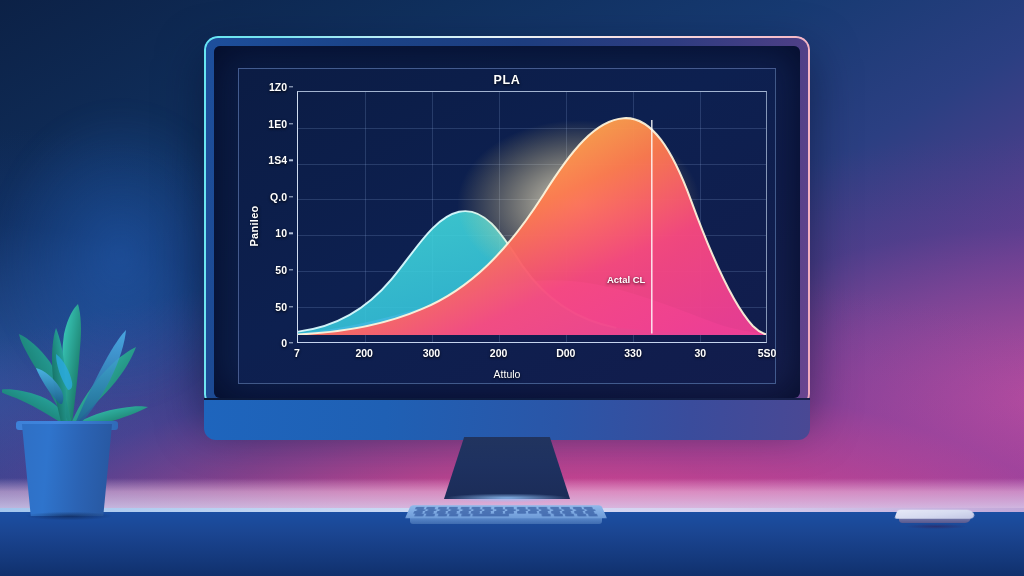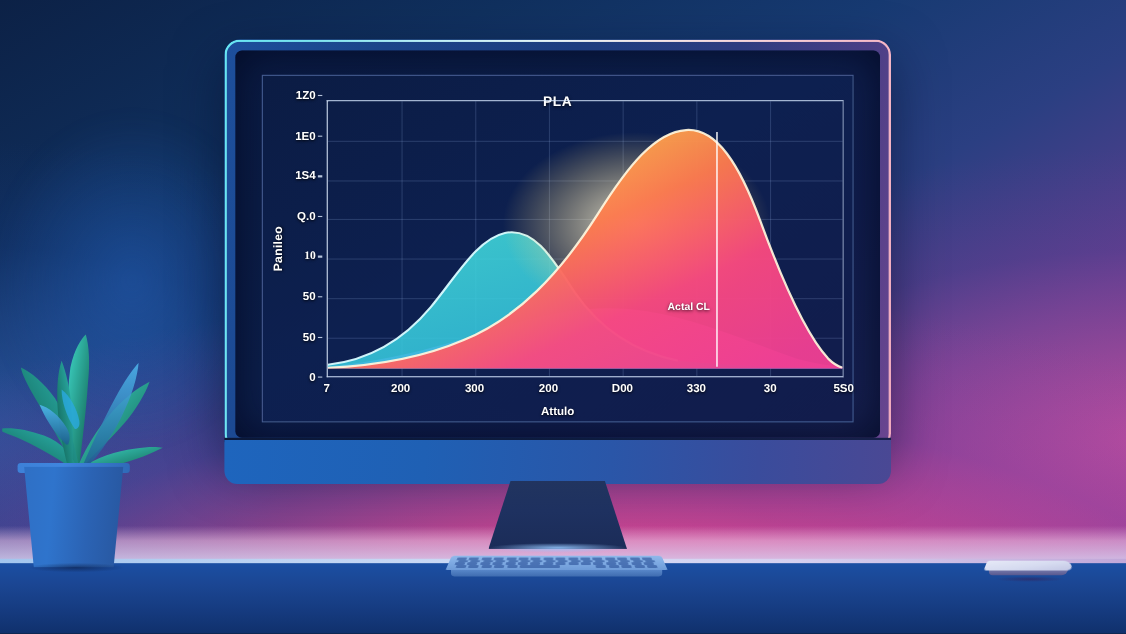--- a/index.html
+++ b/index.html
@@ -92,21 +92,20 @@
     background:radial-gradient(50% 60% at 50% 40%, rgba(150,200,255,.85), rgba(150,200,255,0) 75%);
   }
 
   
   .chart { position:absolute; inset:0; }
   .chart-title {
     position:absolute; left:0; right:0; top:4px;
     text-align:center; color:#ffffff;
     font-size:12.5px; font-weight:bold; letter-spacing:.6px;
     text-shadow:0 1px 3px rgba(0,0,0,.85);
-    margin-top:12px;
   }
   .plot {
     position:absolute; left:58px; top:22px; right:8px; bottom:40px;
     border-left:1.6px solid rgba(226,238,255,.92);
     border-bottom:1.6px solid rgba(226,238,255,.92);
     border-top:1.3px solid rgba(215,232,255,.75);
     border-right:1.3px solid rgba(215,232,255,.6);
   }
   .grid-v, .grid-h {
     position:absolute; background:rgba(150,180,230,.20);
@@ -125,21 +124,21 @@
 
   .xlabels { position:absolute; left:58px; right:8px; bottom:20px; height:16px; }
   .xlabel {
     position:absolute; transform:translateX(-50%);
     color:#ffffff; font-size:10.5px; font-weight:bold;
     text-shadow:0 1px 2.5px rgba(0,0,0,.9);
     white-space:nowrap;
   }
   .axis-x-title {
     position:absolute; left:0; right:0; bottom:3px; text-align:center;
-    color:#ffffff; font-size:10.5px; font-weight:bold;
+    color:#ffffff; font-size:10.5px; font-weight:normal;
     text-shadow:0 1px 2.5px rgba(0,0,0,.9);
   }
   .axis-y-title {
     position:absolute; left:-6px; top:50%;
     transform:translateY(-50%) rotate(-90deg); transform-origin:center;
     color:#ffffff; font-size:11px; font-weight:bold; letter-spacing:.3px;
     text-shadow:0 1px 2.5px rgba(0,0,0,.9);
   }
   .curves { position:absolute; inset:0; }
   .annot {
@@ -262,21 +261,21 @@
 
           <div class="ylabels" id="ylabels">
               <div class="ylabel" style="top: 0%;">1Z0</div>
               <div class="ytick" style="top: 0%;"></div>
               <div class="ylabel" style="top: 14.3%;">1E0</div>
               <div class="ytick" style="top: 14.3%;"></div>
               <div class="ylabel" style="top: 28.6%;">1S4</div>
               <div class="ytick" style="top: 28.6%;"></div>
               <div class="ylabel" style="top: 42.9%;">Q.0</div>
               <div class="ytick" style="top: 42.9%;"></div>
-              <div class="ylabel" style="top: 57.2%; font-family: Liberation Serif, serif;">10</div>
+              <div class="ylabel" style="top: 57.2%;">10</div>
               <div class="ytick" style="top: 57.2%;"></div>
               <div class="ylabel" style="top: 71.5%;">50</div>
               <div class="ytick" style="top: 71.5%;"></div>
               <div class="ylabel" style="top: 85.8%;">50</div>
               <div class="ytick" style="top: 85.8%;"></div>
               <div class="ylabel" style="top: 100%;">0</div>
               <div class="ytick" style="top: 100%;"></div>
             </div>
 
           <div class="plot" id="plot">

